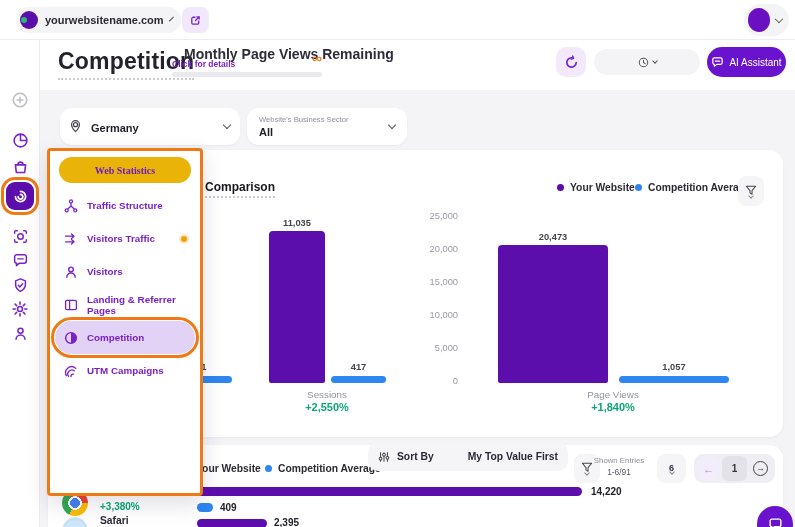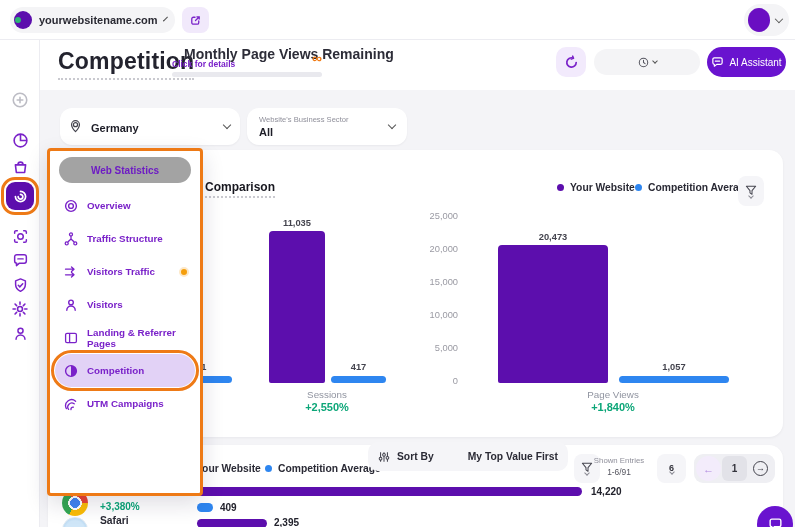--- a/index.html
+++ b/index.html
@@ -2,21 +2,21 @@
 <html><head>
 <meta charset="utf-8">
 <style>
   * { margin:0; padding:0; box-sizing:border-box; }
   html,body { width:795px; height:527px; }
   body { position:relative; overflow:hidden; background:#f4f4f7; font-family:"Liberation Sans", sans-serif; color:#23232e; }
   .abs { position:absolute; }
 
   
   .topbar { left:0; top:0; width:795px; height:40px; background:#fff; border-bottom:1px solid #ececf1; z-index:5; }
-  .site-pill { left:10px; top:7px; width:165px; height:26px; background:#f4f4f6; border-radius:15px; display:flex; align-items:center; padding:0 10px 0 4px; gap:7px; }
+  .site-pill { left:16px; top:7px; width:165px; height:26px; background:#f4f4f6; border-radius:15px; display:flex; align-items:center; padding:0 10px 0 4px; gap:7px; }
   .logo-dot { width:18px; height:18px; border-radius:50%; background:#5c0ead; position:relative; flex:0 0 auto; }
   .logo-dot::after { content:""; position:absolute; left:1px; top:6px; width:6px; height:6px; border-radius:50%; background:#2bb673; }
   .site-pill .txt { font-size:11px; font-weight:bold; color:#2a2a33; flex:1; }
   .chev { width:6px; height:6px; border-right:1.6px solid #555; border-bottom:1.6px solid #555; transform:rotate(45deg); display:inline-block; margin-top:-3px; }
   .openbtn { left:182px; top:7px; width:27px; height:26px; background:#f1e9fb; border-radius:8px; display:flex; align-items:center; justify-content:center; }
   .avatar-pill { left:744px; top:4px; width:45px; height:32px; background:#f4f4f6; border-radius:17px; display:flex; align-items:center; padding:0 7px 0 4px; gap:6px; }
   .avatar { width:24px; height:24px; border-radius:50%; background:#6a0fc2; }
 
   
   .rail { left:0; top:40px; width:40px; height:487px; background:#fff; border-right:1px solid #ececf1; z-index:5; }
@@ -56,21 +56,21 @@
 
   .bar-p { position:absolute; background:#5c0ead; border-radius:4px 4px 2px 2px; }
   .bar-b { position:absolute; background:#2e86f0; border-radius:4px; }
   .bval { position:absolute; font-size:9.3px; font-weight:600; color:#44444e; text-align:center; }
   .cat { position:absolute; font-size:9.8px; color:#9094a0; text-align:center; }
   .chg { position:absolute; font-size:11px; font-weight:bold; color:#0ca678; text-align:center; }
   .ytick { position:absolute; left:414px; width:44px; text-align:right; font-size:9.3px; color:#9a9aa3; }
 
   
   .popup-menu { left:47px; top:148px; width:156px; height:348px; background:#fff; border:3px solid #ee7a16; border-radius:4px; z-index:30; padding:6px 5px; box-shadow:0 8px 22px rgba(30,20,60,.14); }
-  .menu-head { height:26px; margin:0 4px 6px; background:#a3a3a3; border-radius:13px; display:flex; align-items:center; justify-content:center; font-size:10px; font-weight:bold; color:#6d1bc4; }
+  .menu-head { height:26px; margin:0 4px 6px; background:#eab308; border-radius:13px; display:flex; align-items:center; justify-content:center; font-size:10px; font-weight:bold; color:#6d1bc4;font-family:Liberation Serif, serif; }
   .menu-item { height:33px; display:flex; align-items:center; gap:9px; padding:0 6px 0 9px; position:relative; border-radius:17px; }
   .menu-item .mlabel { font-size:9.8px; font-weight:bold; color:#7a22c9; flex:1; }
   .menu-item.active { background:#e2d2f6; outline:3px solid #ee7a16; outline-offset:1px; }
   .badge { width:10px; height:10px; border-radius:50%; background:#f59e0b; border:2px solid #fde8c8; flex:0 0 auto; }
 
   
   .sort-pill { left:368px; top:442px; width:200px; height:29px; background:#f5f5f8; border-radius:10px; display:flex; align-items:center; padding:0 10px; gap:7px; z-index:2; }
   .sort-pill .sby { font-size:10.3px; font-weight:bold; color:#2a2a35; flex:1; }
   .sort-pill .sval { font-size:10.3px; font-weight:bold; color:#2a2a35; }
   .shown { left:586px; top:456px; width:66px; text-align:center; z-index:2; }
@@ -314,27 +314,20 @@
 <div class="row-ic safari" style="top:517px"></div>
 <div class="rowname" style="left:100px; top:515px;">Safari</div>
 <div class="hbar-p" style="left:197px; top:519px; width:70px;"></div>
 <div class="hval" style="left:274px; top:517px;">2,395</div>
 
 <div class="abs popup-menu">
   <div class="menu-head">Web Statistics</div>
 
   <div class="menu-item">
     <svg width="14" height="14" viewBox="0 0 14 14">
-        <circle cx="7" cy="7" r="5.4" fill="none" stroke="#7a22c9" stroke-width="1.4"></circle>
-        <circle cx="7" cy="7" r="2.4" fill="none" stroke="#7a22c9" stroke-width="1.4"></circle>
-      </svg>
-    <span class="mlabel">Overview</span>
-  </div>
-  <div class="menu-item">
-    <svg width="14" height="14" viewBox="0 0 14 14">
         <circle cx="7" cy="2.4" r="1.5" fill="none" stroke="#7a22c9" stroke-width="1.3"></circle>
         <circle cx="2.7" cy="11.4" r="1.5" fill="none" stroke="#7a22c9" stroke-width="1.3"></circle>
         <circle cx="11.3" cy="11.4" r="1.5" fill="none" stroke="#7a22c9" stroke-width="1.3"></circle>
         <path d="M7 4v3M7 7l-3.2 3M7 7l3.2 3" stroke="#7a22c9" stroke-width="1.3" fill="none"></path>
       </svg>
     <span class="mlabel">Traffic Structure</span>
   </div>
   <div class="menu-item">
     <svg width="14" height="14" viewBox="0 0 14 14">
         <path d="M1.5 4.2h8.3M7.5 1.9l2.5 2.3-2.5 2.3M1.5 9.8h8.3M7.5 7.5l2.5 2.3-2.5 2.3" fill="none" stroke="#7a22c9" stroke-width="1.3" stroke-linecap="round" stroke-linejoin="round"></path>

